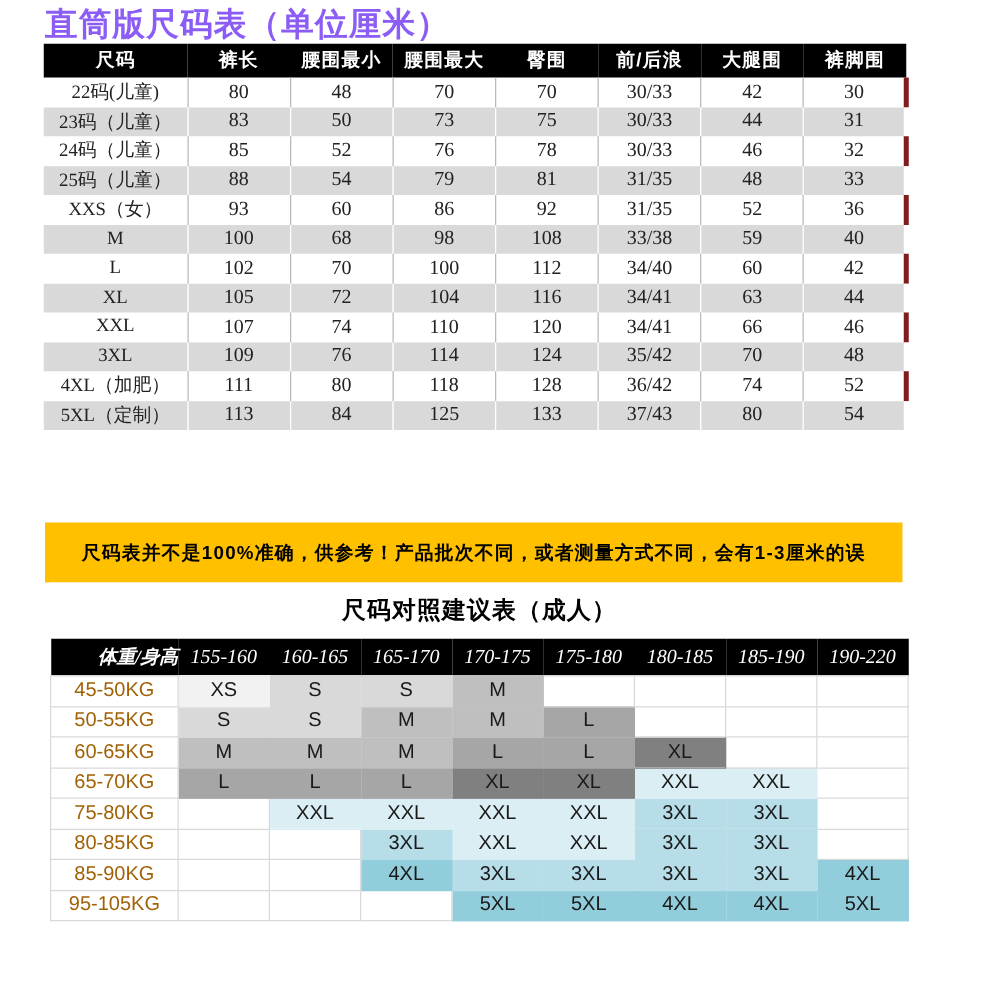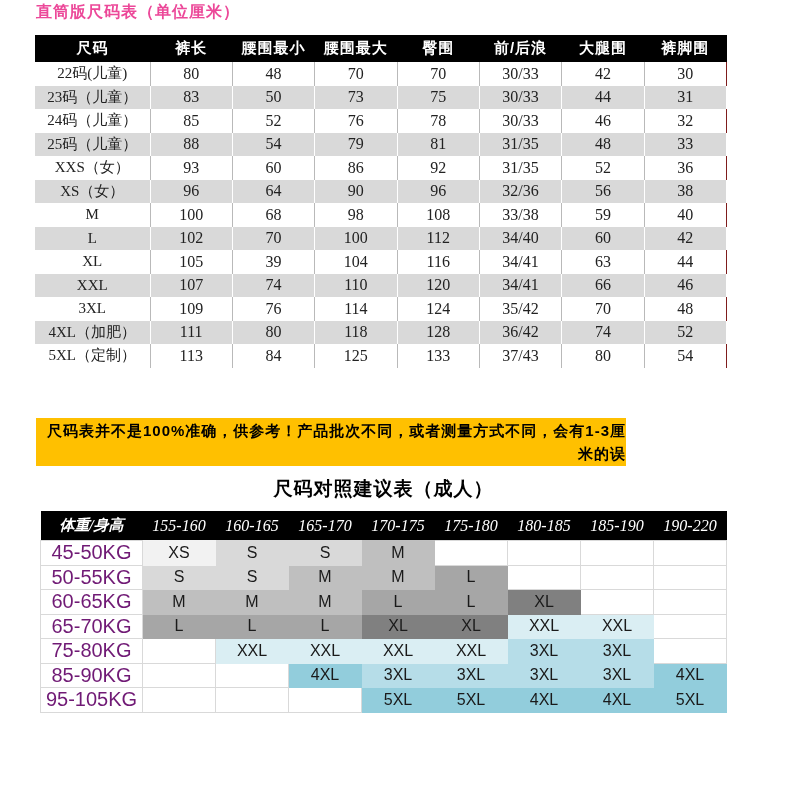--- a/index.html
+++ b/index.html
@@ -3,66 +3,66 @@
 <meta charset="utf-8">
 <style>
   html,body{margin:0;padding:0;background:#fff;}
   .page{
     position:relative;width:800px;height:800px;overflow:hidden;
     background:#fff;font-family:"Liberation Sans",sans-serif;color:#000;
   }
   
   .main-title{
     position:absolute;left:36px;top:2px;margin:0;
-    font-size:16px;font-weight:bold;letter-spacing:1px;color:#ec4899;
+    font-size:26px;font-weight:bold;letter-spacing:1px;color:#8b5cf6;
   }
   
   .t1{
     position:absolute;left:35px;top:35px;width:692px;
     border-collapse:collapse;table-layout:fixed;
   }
   .t1 thead th{
     background:#000;color:#fff;font-weight:bold;font-size:15px;
     height:27px;text-align:center;padding:0;letter-spacing:1px;
   }
   .t1 tbody td{
     height:23.5px;padding:0;text-align:center;vertical-align:middle;
     font-family:"Liberation Serif",serif;font-size:16px;color:#222;
     border-right:1px solid #b9b9b9;
   }
-  .t1 tbody td:last-child{border-right:1px solid #7f1d1d;}
+  .t1 tbody td:last-child{border-right:4px solid #7f1d1d;}
   .t1 tbody td:first-child{font-size:15px;}
   .t1 tbody tr:nth-child(even) td{background:#d9d9d9;border-right-color:#ffffff;}
   
   .notice{
-    position:absolute;left:36px;top:418px;width:590px;height:48px;
+    position:absolute;left:36px;top:418px;width:686px;height:48px;
     background:#FFC000;color:#000;font-weight:bold;font-size:15px;
     display:flex;flex-direction:column;justify-content:center;
-    text-align:right;line-height:23px;letter-spacing:1px;
+    text-align:center;line-height:23px;letter-spacing:1px;
   }
   
   .t2wrap{position:absolute;left:40px;top:466px;width:687px;}
   .t2title{
     height:45px;line-height:45px;text-align:center;
     font-size:19px;font-weight:bold;letter-spacing:1px;color:#000;background:#fff;
   }
   .t2{
     width:687px;border-collapse:collapse;table-layout:fixed;
   }
   .t2 thead th{
     background:#000;color:#fff;height:29px;padding:0;text-align:center;
     font-family:"Liberation Serif",serif;font-style:italic;font-weight:normal;
     font-size:16px;
   }
-  .t2 thead th:first-child{font-weight:bold;font-size:15px;}
+  .t2 thead th:first-child{font-weight:bold;font-size:15px;text-align:right;}
   .t2 tbody td{
     height:23.5px;padding:0;text-align:center;vertical-align:middle;
     font-size:16px;color:#1a1a1a;border:1px solid #d9d9d9;background:#fff;
   }
-  .t2 tbody td:first-child{font-size:20px;color:#701a75;}
+  .t2 tbody td:first-child{font-size:16px;color:#a16207;}
 </style>
 </head>
 <body>
 
 <div class="page">
 
   <h1 class="main-title">直筒版尺码表（单位厘米）</h1>
 
   <table class="t1">
     <colgroup>
@@ -132,30 +132,20 @@
           <td>XXS（女）</td>
           <td>93</td>
           <td>60</td>
           <td>86</td>
           <td>92</td>
           <td>31/35</td>
           <td>52</td>
           <td>36</td>
         </tr>
         <tr>
-          <td>XS（女）</td>
-          <td>96</td>
-          <td>64</td>
-          <td>90</td>
-          <td>96</td>
-          <td>32/36</td>
-          <td>56</td>
-          <td>38</td>
-        </tr>
-        <tr>
           <td>M</td>
           <td>100</td>
           <td>68</td>
           <td>98</td>
           <td>108</td>
           <td>33/38</td>
           <td>59</td>
           <td>40</td>
         </tr>
         <tr>
@@ -164,21 +154,21 @@
           <td>70</td>
           <td>100</td>
           <td>112</td>
           <td>34/40</td>
           <td>60</td>
           <td>42</td>
         </tr>
         <tr>
           <td>XL</td>
           <td>105</td>
-          <td>39</td>
+          <td>72</td>
           <td>104</td>
           <td>116</td>
           <td>34/41</td>
           <td>63</td>
           <td>44</td>
         </tr>
         <tr>
           <td>XXL</td>
           <td>107</td>
           <td>74</td>
@@ -302,20 +292,31 @@
             <td></td>
             <td style="background: rgb(218, 238, 243); border-color: rgb(218, 238, 243);">XXL</td>
             <td style="background: rgb(218, 238, 243); border-color: rgb(218, 238, 243);">XXL</td>
             <td style="background: rgb(218, 238, 243); border-color: rgb(218, 238, 243);">XXL</td>
             <td style="background: rgb(218, 238, 243); border-color: rgb(218, 238, 243);">XXL</td>
             <td style="background: rgb(182, 221, 232); border-color: rgb(182, 221, 232);">3XL</td>
             <td style="background: rgb(182, 221, 232); border-color: rgb(182, 221, 232);">3XL</td>
             <td></td>
           </tr>
           <tr>
+            <td>80-85KG</td>
+            <td></td>
+            <td></td>
+            <td style="background: rgb(182, 221, 232); border-color: rgb(182, 221, 232);">3XL</td>
+            <td style="background: rgb(218, 238, 243); border-color: rgb(218, 238, 243);">XXL</td>
+            <td style="background: rgb(218, 238, 243); border-color: rgb(218, 238, 243);">XXL</td>
+            <td style="background: rgb(182, 221, 232); border-color: rgb(182, 221, 232);">3XL</td>
+            <td style="background: rgb(182, 221, 232); border-color: rgb(182, 221, 232);">3XL</td>
+            <td></td>
+          </tr>
+          <tr>
             <td>85-90KG</td>
             <td></td>
             <td></td>
             <td style="background: rgb(146, 205, 220); border-color: rgb(146, 205, 220);">4XL</td>
             <td style="background: rgb(182, 221, 232); border-color: rgb(182, 221, 232);">3XL</td>
             <td style="background: rgb(182, 221, 232); border-color: rgb(182, 221, 232);">3XL</td>
             <td style="background: rgb(182, 221, 232); border-color: rgb(182, 221, 232);">3XL</td>
             <td style="background: rgb(182, 221, 232); border-color: rgb(182, 221, 232);">3XL</td>
             <td style="background: rgb(146, 205, 220); border-color: rgb(146, 205, 220);">4XL</td>
           </tr>

